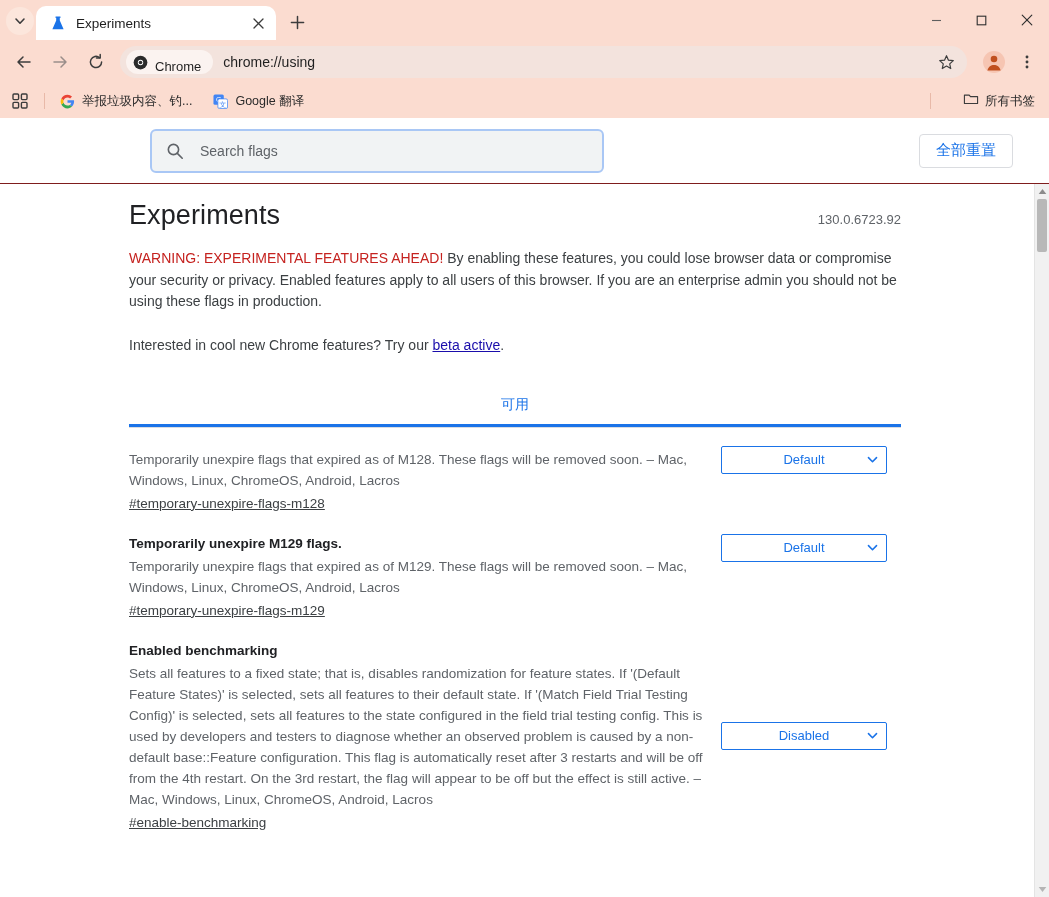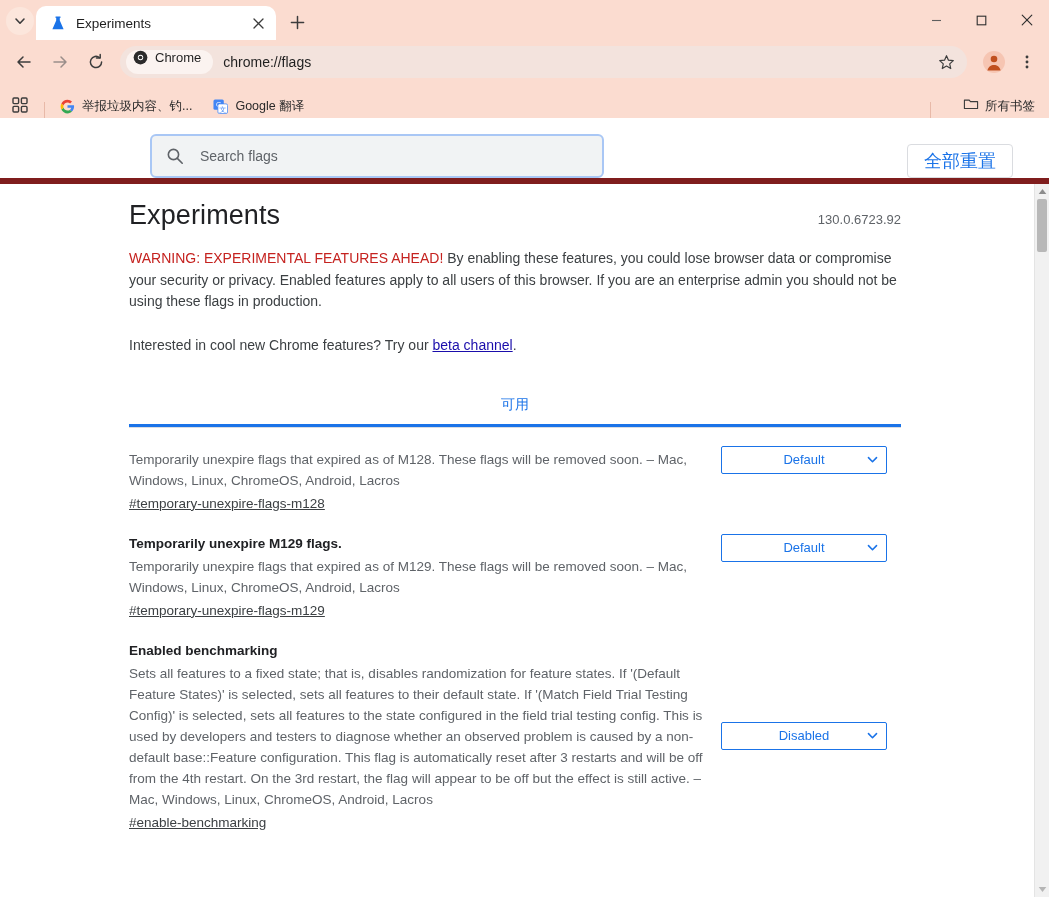--- a/index.html
+++ b/index.html
@@ -119,21 +119,21 @@
     padding: 0 6px 0 6px;
     margin-right: 8px;
     cursor: text;
     min-width: 0;
   }
   #chrome-chip {
     height: 24px;
     background: #fbf3f0;
     border-radius: 12px;
     display: flex;
-    align-items: flex-start;
+    align-items: flex-end;
     padding: 0 12px 0 7px;
     margin-right: 10px;
     flex: 0 0 auto;
   }
   #chrome-chip .chip-label {
     font-size: 13px;
     color: #1f1f1f;
     margin-left: 7px;
     white-space: nowrap;
   }
@@ -165,21 +165,21 @@
     display:flex; align-items:center; justify-content:center;
     cursor: pointer;
     flex: 0 0 28px;
   }
 
   
   #bookmarks-bar {
     height: 34px;
     background: #fbdcd0;
     display: flex;
-    align-items: flex-end;
+    align-items: center;
     padding: 0 8px 0 6px;
     position: relative;
   }
   #apps-shortcut {
     width: 28px; height: 26px;
     display:flex; align-items:center; justify-content:center;
     border-radius: 4px;
     cursor: pointer;
     margin-right: 2px;
   }
@@ -238,23 +238,23 @@
     background: #ffffff;
     position: relative;
     overflow: hidden;
     display: flex;
     flex-direction: column;
   }
 
   #flags-search-bar {
     height: 66px;
     min-height: 66px;
-    border-bottom: 6px solid #7f1d1d;
-    display: flex;
-    align-items: flex-end;
+    border-bottom: 1px solid #7f1d1d;
+    display: flex;
+    align-items: center;
     padding: 0 20px;
     background: #ffffff;
     position: relative;
   }
   #search-wrap {
     width: 454px;
     margin-left: 130px;
     height: 44px;
     background: #f1f3f4;
     border: 2px solid #a9c7f5;
@@ -277,21 +277,21 @@
   #search-input::placeholder { color: #5f6368; }
   #reset-all-button {
     position: absolute;
     right: 36px;
     height: 34px;
     padding: 0 16px;
     border: 1px solid #dadce0;
     border-radius: 4px;
     background: #ffffff;
     color: #1a73e8;
-    font-size: 18px;
+    font-size: 15px;
     font-family: "Liberation Sans", sans-serif;
     cursor: pointer;
     display: flex; align-items: center; justify-content: center;
   }
 
   #scroll-region {
     flex: 1 1 auto;
     overflow: hidden;
     position: relative;
   }
@@ -521,21 +521,21 @@
       <div id="chrome-chip">
         <span>
           <svg width="15" height="15" viewBox="0 0 24 24" aria-hidden="true">
             <circle cx="12" cy="12" r="11" fill="#2b2b2b"></circle>
             <circle cx="12" cy="12" r="4.3" fill="#ffffff"></circle>
             <circle cx="12" cy="12" r="2.9" fill="#2b2b2b"></circle>
           </svg>
         </span>
         <span class="chip-label">Chrome</span>
       </div>
-      <span id="omnibox-url">chrome://flags</span>
+      <span id="omnibox-url">chrome://using</span>
       <span id="star-btn">
         <svg width="17" height="17" viewBox="0 0 18 18" aria-hidden="true">
           <path d="M9 1.8 L11.1 6.5 L16.2 7 L12.4 10.4 L13.5 15.4 L9 12.8 L4.5 15.4 L5.6 10.4 L1.8 7 L6.9 6.5 Z" fill="none" stroke="#3c3c3c" stroke-width="1.25" stroke-linejoin="round"></path>
         </svg>
       </span>
     </div>
 
     <div id="profile-btn">
       <svg width="22" height="22" viewBox="0 0 22 22" aria-hidden="true">
         <circle cx="11" cy="11" r="11" fill="#f6c5b2"></circle>
@@ -624,21 +624,21 @@
           <div id="title-row">
             <h1 id="page-title">Experiments</h1>
             <span id="version-label">130.0.6723.92</span>
           </div>
 
           <p id="warning-block">
             <span id="warning-strong">WARNING: EXPERIMENTAL FEATURES AHEAD!</span><span> By enabling these features, you could lose browser data or compromise your security or privacy. Enabled features apply to all users of this browser. If you are an enterprise admin you should not be using these flags in production.</span>
           </p>
 
           <p id="beta-block">
-            <span>Interested in cool new Chrome features? Try our </span><a id="beta-link" href="#">beta channel</a><span>.</span>
+            <span>Interested in cool new Chrome features? Try our </span><a id="beta-link" href="#">beta active</a><span>.</span>
           </p>
 
           <div id="tabs-row">
             <div class="flag-tab active">可用</div>
           </div>
 
           <div class="flag-entry">
             <div class="flag-text">
               <div class="flag-desc">Temporarily unexpire flags that expired as of M128. These flags will be removed soon. – Mac, Windows, Linux, ChromeOS, Android, Lacros</div>
               <a class="flag-permalink" href="#">#temporary-unexpire-flags-m128</a>

